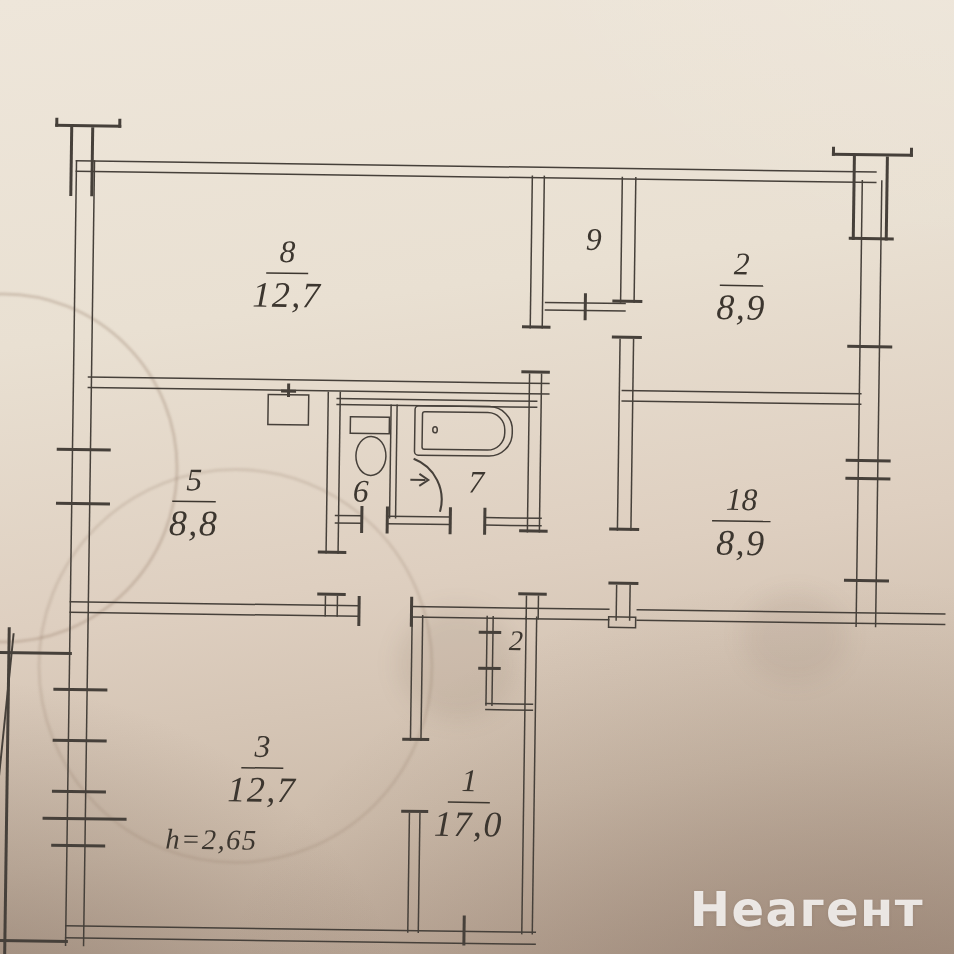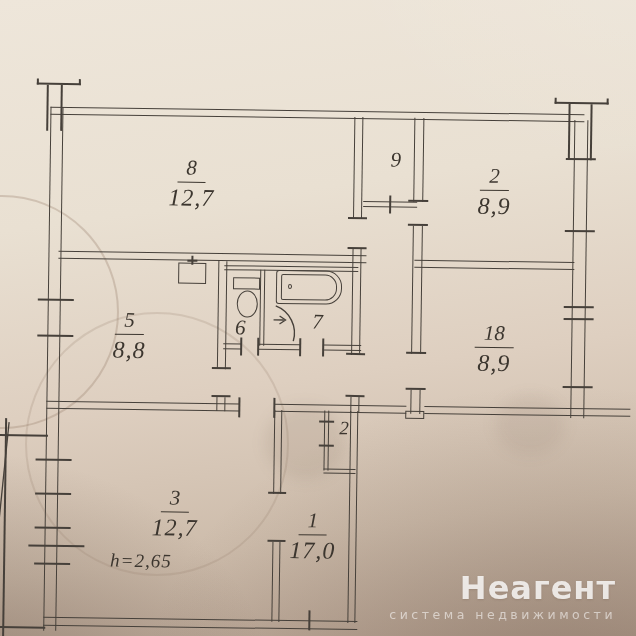--- a/index.html
+++ b/index.html
@@ -186,15 +186,14 @@
     <div class="room-label with-area" style="left:320px;top:532px;">
       <span class="num">1</span>
       <span class="area">17,0</span>
     </div>
 
     <div class="height-note" style="left:118px;top:548px;">h=2,65</div>
   </div>
 
   <div class="watermark">
     <div class="wm-brand">Неагент</div>
-    <div class="wm-tag">система недвижимости</div>
   </div>
 </div>
 
 </body></html>

